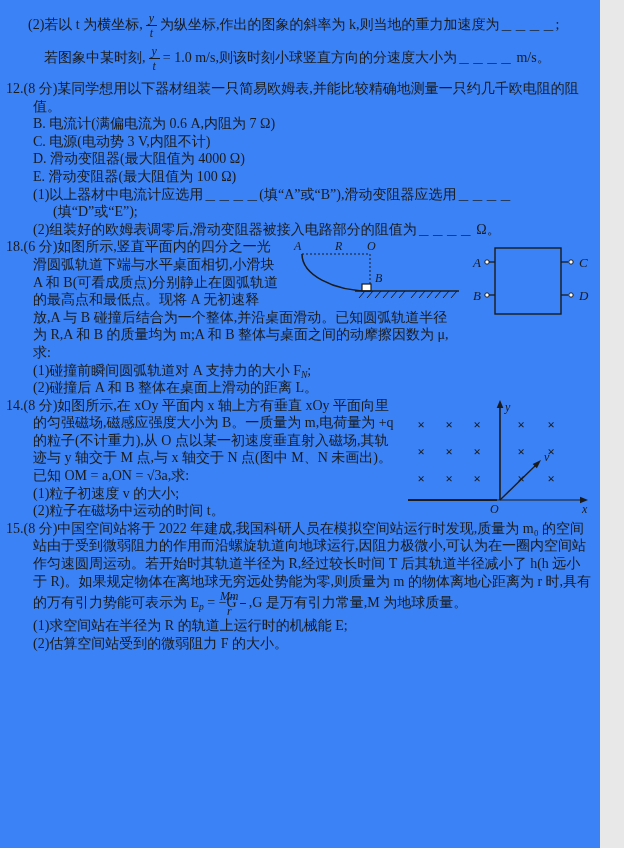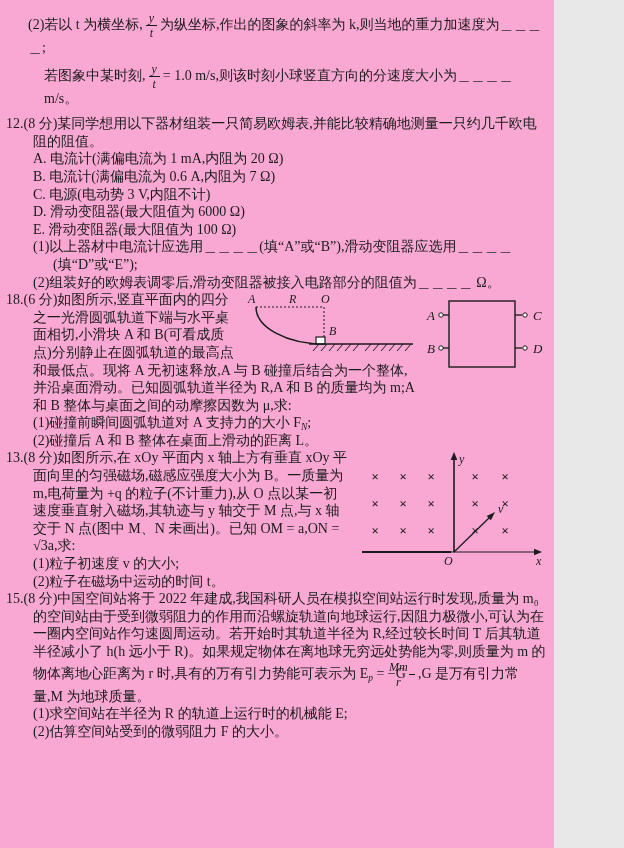--- a/index.html
+++ b/index.html
@@ -1,19 +1,19 @@
 <!DOCTYPE html>
 <html><head>
 <meta charset="utf-8">
 <style>
   html,body{margin:0;padding:0;}
   body{background:#e8e8e8;}
   .page{
-    width:554px;height:848px;box-sizing:border-box;
-    background:#f9a8d4;color:#1b1b1b;
+    width:600px;height:848px;box-sizing:border-box;
+    background:#3b82f6;color:#1b1b1b;
     font-family:"Liberation Serif","DejaVu Serif",serif;
     font-size:14px;line-height:17.6px;
     padding:12px 7px 0 6px;overflow:hidden;
     position:relative;
   }
   .line1{padding-left:22px;margin-bottom:6px;}
   .line2{padding-left:38px;margin-bottom:8px;}
   .q{position:relative;}
   .stem{padding-left:27px;text-indent:-27px;}
   .opt{padding-left:27px;}
@@ -40,24 +40,23 @@
     <div class="line1">
       <span>(2)若以 t 为横坐标,</span><span class="frac"><span class="num">y</span><span class="den">t</span></span><span>为纵坐标,作出的图象的斜率为 k,则当地的重力加速度为</span><span>＿＿＿＿</span><span>;</span>
     </div>
     <div class="line2">
       <span>若图象中某时刻,</span><span class="frac"><span class="num">y</span><span class="den">t</span></span><span>= 1.0 m/s,则该时刻小球竖直方向的分速度大小为</span><span>＿＿＿＿</span><span> m/s。</span>
     </div>
   </div>
 
   <div class="q">
     <div class="stem"><span>12.</span><span>(8 分)某同学想用以下器材组装一只简易欧姆表,并能比较精确地测量一只约几千欧电阻的阻值。</span></div>
-    <div class="opt">A. 电流计(满偏电流为 1 mA,内阻为 20 Ω)</div>
     <div class="opt">B. 电流计(满偏电流为 0.6 A,内阻为 7 Ω)</div>
     <div class="opt">C. 电源(电动势 3 V,内阻不计)</div>
-    <div class="opt">D. 滑动变阻器(最大阻值为 6000 Ω)</div>
+    <div class="opt">D. 滑动变阻器(最大阻值为 4000 Ω)</div>
     <div class="opt">E. 滑动变阻器(最大阻值为 100 Ω)</div>
     <div class="sub">(1)以上器材中电流计应选用＿＿＿＿(填“A”或“B”),滑动变阻器应选用＿＿＿＿(填“D”或“E”);</div>
     <div class="sub">(2)组装好的欧姆表调零后,滑动变阻器被接入电路部分的阻值为＿＿＿＿ Ω。</div>
     <div class="sub">
       <span class="figwrap">
         <svg width="124" height="86" viewBox="0 0 124 86">
           <rect x="26" y="8" width="66" height="66" fill="none" stroke="#1b1b1b" stroke-width="1.4"></rect>
           <text x="4" y="27" font-size="13">A</text>
           <circle cx="18" cy="22" r="2.2" fill="#fdfdfc" stroke="#1b1b1b"></circle>
           <line x1="20" y1="22" x2="26" y2="22" stroke="#1b1b1b" stroke-width="1.3"></line>
@@ -134,21 +133,21 @@
           <text x="44" y="84">×</text>
           <text x="72" y="84">×</text>
           <text x="116" y="84">×</text>
           <text x="146" y="84">×</text>
         </g>
         <line x1="95" y1="101" x2="131" y2="66" stroke="#1b1b1b" stroke-width="1.3"></line>
         <polygon points="136,61 131.9,69.3 127.7,65.1" fill="#1b1b1b"></polygon>
         <text x="139" y="62" font-size="12">v</text>
       </svg>
     </span>
-    <div class="stem"><span>13.</span><span>(8 分)如图所示,在 xOy 平面内 x 轴上方有垂直 xOy 平面向里的匀强磁场,磁感应强度大小为 B。一质量为 m,电荷量为 +q 的粒子(不计重力),从 O 点以某一初速度垂直射入磁场,其轨迹与 y 轴交于 M 点,与 x 轴交于 N 点(图中 M、N 未画出)。已知 OM = a,ON = √3a,求:</span></div>
+    <div class="stem"><span>14.</span><span>(8 分)如图所示,在 xOy 平面内 x 轴上方有垂直 xOy 平面向里的匀强磁场,磁感应强度大小为 B。一质量为 m,电荷量为 +q 的粒子(不计重力),从 O 点以某一初速度垂直射入磁场,其轨迹与 y 轴交于 M 点,与 x 轴交于 N 点(图中 M、N 未画出)。已知 OM = a,ON = √3a,求:</span></div>
     <div class="sub">(1)粒子初速度 v 的大小;</div>
     <div class="sub">(2)粒子在磁场中运动的时间 t。</div>
   </div>
 
   <div class="q">
     <div class="stem"><span>15.</span><span>(8 分)中国空间站将于 2022 年建成,我国科研人员在模拟空间站运行时发现,质量为 m₀ 的空间站由于受到微弱阻力的作用而沿螺旋轨道向地球运行,因阻力极微小,可认为在一圈内空间站作匀速圆周运动。若开始时其轨道半径为 R,经过较长时间 T 后其轨道半径减小了 h(h 远小于 R)。如果规定物体在离地球无穷远处势能为零,则质量为 m 的物体离地心距离为 r 时,具有的万有引力势能可表示为 E</span><sub class="vsub">p</sub><span> = −G</span><span class="frac"><span class="num">Mm</span><span class="den">r</span></span><span>,G 是万有引力常量,M 为地球质量。</span></div>
     <div class="sub">(1)求空间站在半径为 R 的轨道上运行时的机械能 E;</div>
     <div class="sub">(2)估算空间站受到的微弱阻力 F 的大小。</div>
   </div>
 

